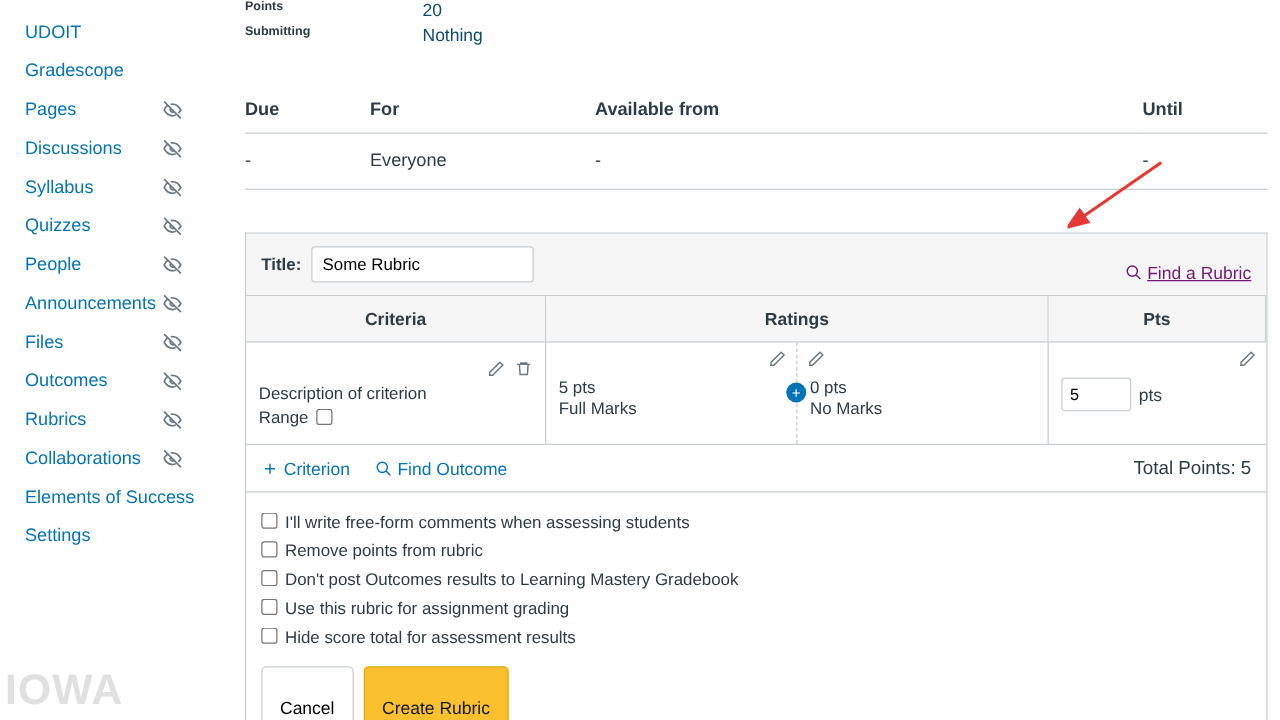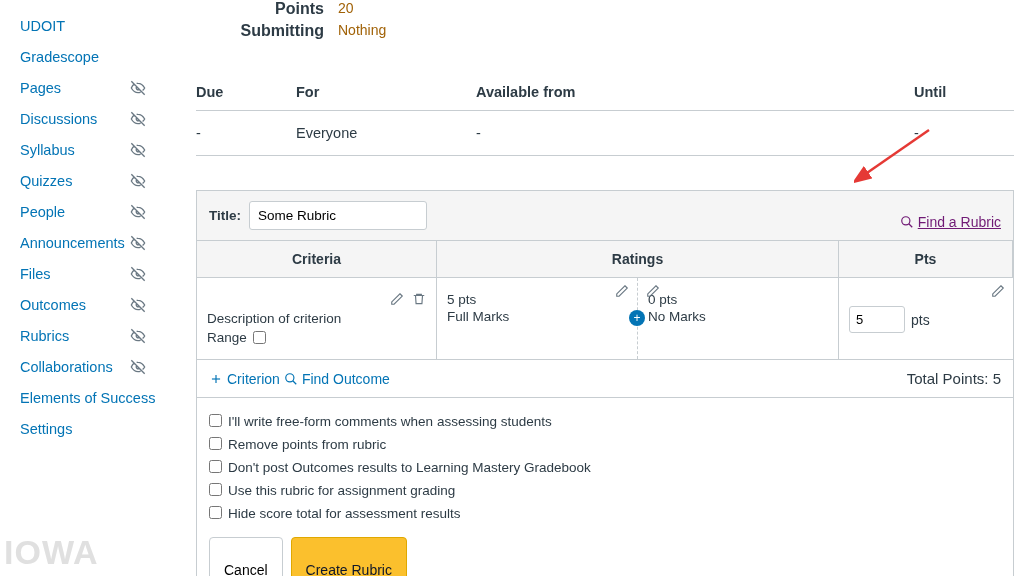--- a/index.html
+++ b/index.html
@@ -5,22 +5,22 @@
   * { box-sizing: border-box; margin: 0; padding: 0; }
   body { font-family: -apple-system, "Helvetica Neue", Arial, sans-serif; font-size: 14px; color: #2d3b45; background: #fff; }
   .page { display: flex; width: 1024px; height: 576px; position: relative; overflow: hidden; }
   .sidebar { width: 186px; padding: 10px 0 0 20px; }
   .nav-item { display: flex; align-items: center; justify-content: space-between; height: 31px; }
   .nav-item a { color: #0374b5; text-decoration: none; font-size: 14.5px; }
   .hide-icon { color: #6a7883; margin-right: 40px; }
   .hide-icon svg { width: 16px; height: 16px; display: block; }
   .main { flex: 1; padding: 0 10px 0 10px; }
   .meta-row { display: flex; padding: 0 0 4px 0; }
-  .meta-label { width: 142px; text-align: right; font-weight: 700; padding-right: 14px; font-size: 16px; }
-  .meta-value { font-size: 14px; color: #a16207; }
+  .meta-label { width: 142px; font-weight: 700; padding-right: 14px; font-size: 10px; }
+  .meta-value { font-size: 14px; color: #0c4a6e; }
   .avail-table { width: 100%; margin-top: 30px; border-collapse: collapse; }
   .avail-table th { text-align: left; font-weight: 700; padding: 10px 0; border-bottom: 1px solid #c7cdd1; font-size: 14.5px; }
   .avail-table td { padding: 14px 0; border-bottom: 1px solid #c7cdd1; font-size: 14.5px; }
   .rubric-box { border: 1px solid #c7cdd1; margin-top: 34px; }
   .rubric-head { display: flex; align-items: flex-end; justify-content: space-between; padding: 10px 12px; background: #f5f5f5; border-bottom: 1px solid #c7cdd1; }
   .title-wrap { display: flex; align-items: center; gap: 8px; }
   .title-wrap label { font-weight: 700; font-size: 13.5px; }
   .title-input { border: 1px solid #c7cdd1; border-radius: 3px; padding: 6px 8px; width: 178px; font-size: 13.5px; }
   .find-rubric { color: #701a75; text-decoration: underline; font-size: 14px; display: flex; align-items: center; gap: 4px; }
   .find-rubric svg { width: 14px; height: 14px; }
@@ -33,30 +33,30 @@
   .criteria-cell .tools { text-align: right; margin-bottom: 2px; }
   .criteria-cell .tools svg { width: 14px; height: 14px; color: #6a7883; margin-left: 4px; cursor: pointer; }
   .crit-desc { font-size: 13.5px; }
   .crit-range { font-size: 13.5px; margin-top: 4px; }
   .crit-range input { margin-left: 2px; vertical-align: -2px; }
   .ratings-cell { display: flex; }
   .rating { flex: 1; padding: 14px 10px; position: relative; }
   .rating + .rating { border-left: 1px dashed #c7cdd1; }
   .rating .pencil { position: absolute; top: 6px; right: 8px; }
   .rating .pencil svg { width: 14px; height: 14px; color: #6a7883; cursor: pointer; }
-  .rating .pts { font-size: 13.5px; }
+  .rating .pts { font-size: 13.5px; margin-top: 14px; }
   .rating .label { font-size: 13.5px; margin-top: 2px; }
   .add-btn { position: absolute; top: 32px; left: -9px; width: 16px; height: 16px; border-radius: 50%; background: #0374b5; display: flex; align-items: center; justify-content: center; color: #fff; font-size: 12px; line-height:1; cursor: pointer; }
   .pts-cell { padding: 14px 10px; position: relative; }
   .pts-cell .pencil { position: absolute; top: 6px; right: 8px; }
   .pts-cell .pencil svg { width: 14px; height: 14px; color: #6a7883; }
   .pts-input-wrap { display: flex; align-items: center; gap: 6px; margin-top: 14px; }
   .pts-input { border: 1px solid #c7cdd1; border-radius: 3px; padding: 5px 6px; width: 56px; font-size: 13px; }
   .actions-row { display: flex; align-items: center; justify-content: space-between; padding: 10px 12px; border-bottom: 1px solid #c7cdd1; }
-  .actions-left { display: flex; gap: 4px; }
+  .actions-left { display: flex; gap: 20px; }
   .action-link { color: #0374b5; font-size: 14px; display: flex; align-items: center; gap: 4px; cursor: pointer; }
   .action-link svg { width: 14px; height: 14px; }
   .total-pts { font-size: 15px; }
   .checks { padding: 12px 12px 4px 12px; }
   .check-row { padding: 4px 0; font-size: 13.5px; }
   .check-row input { margin-right: 6px; vertical-align: -1px; }
   .btns { padding: 8px 12px 14px 12px; display: flex; gap: 8px; }
   .btn { border: 1px solid #c7cdd1; background: #fff; padding: 24px 14px; border-radius: 4px; font-size: 14px; cursor: pointer; }
   .btn-primary { background: #fbc02d; border-color: #e0a800; color: #0f172a; font-weight: 400; }
   .iowa-logo { position: absolute; bottom: 4px; left: 4px; font-family: Arial Black, Arial, sans-serif; font-weight: 900; font-size: 34px; color: #e0e0e0; letter-spacing: 1px; }

